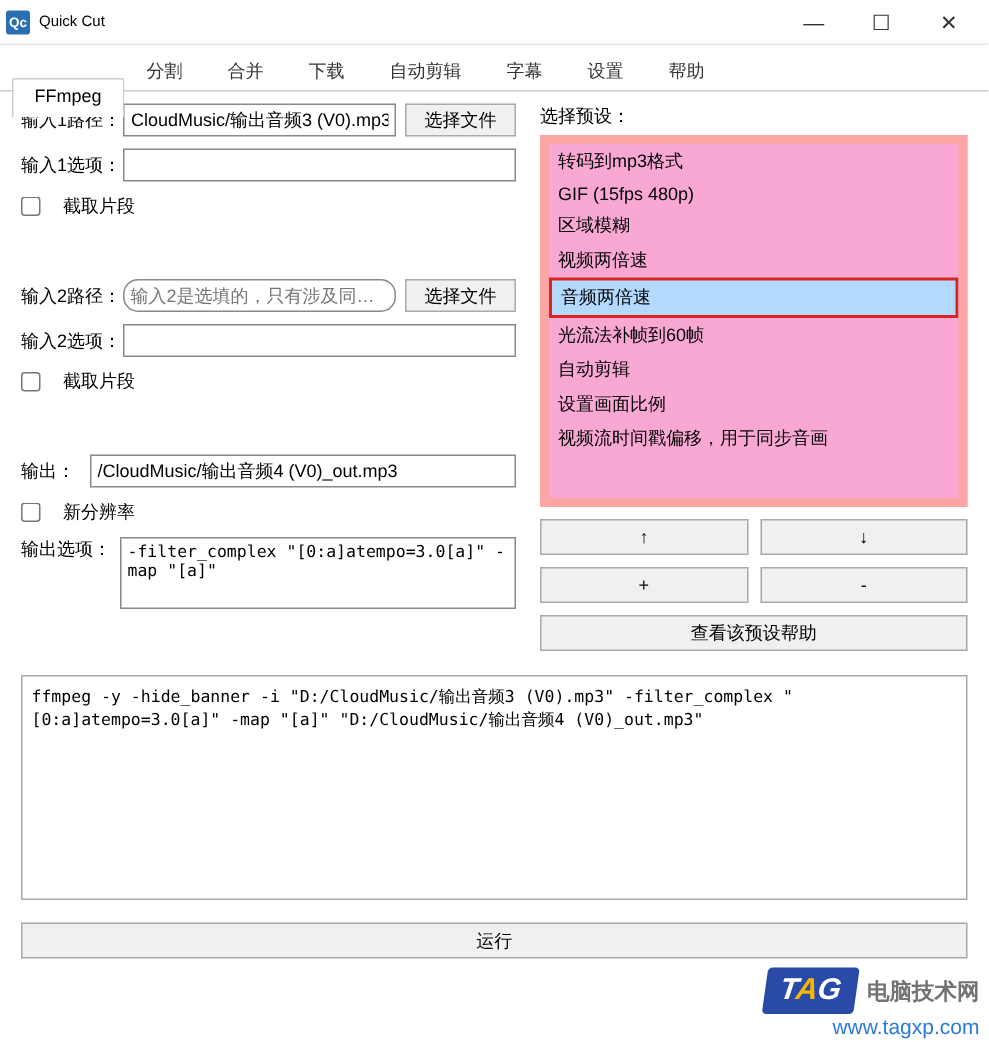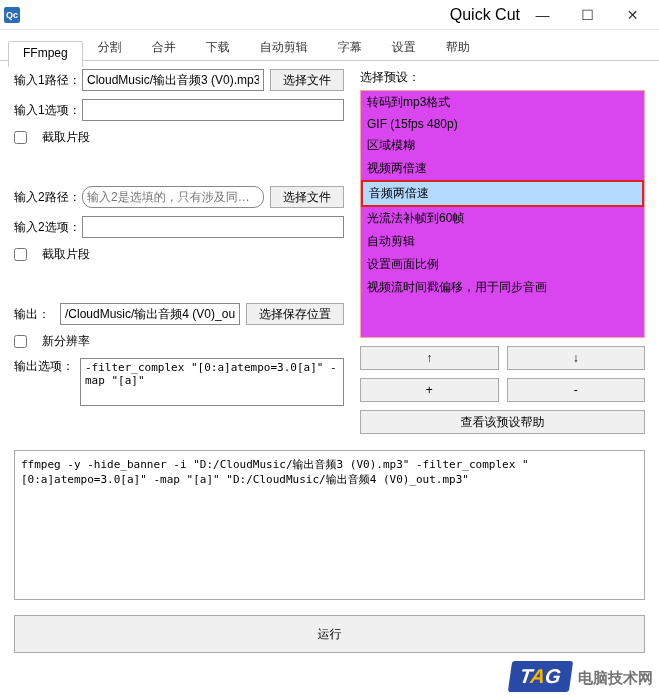--- a/index.html
+++ b/index.html
@@ -1,55 +1,55 @@
 <!DOCTYPE html>
 <html><head>
 <meta charset="utf-8">
 <style>
 * { box-sizing: border-box; margin: 0; padding: 0; font-family: "Microsoft YaHei", "Segoe UI", sans-serif; }
 body { background: #fff; font-size: 12px; width: 659px; height: 698px; overflow: hidden; position: relative; }
 
-.titlebar { height: 30px; display: flex; align-items: center; padding: 0 4px; background: #fff; border-bottom: 1px solid #e5e5e5; text-align: right;}
+.titlebar { height: 30px; display: flex; align-items: center; padding: 0 4px; background: #fff; border-bottom: 1px solid #e5e5e5;}
 .titlebar .app-icon { width: 16px; height: 16px; background: #2a6fb3; border-radius: 2px; display: flex; align-items: center; justify-content: center; color: #fff; font-size: 9px; font-weight: bold; margin-right: 6px;}
-.titlebar .title { flex: 1; font-size: 16px; }
+.titlebar .title { flex: 1; font-size: 10px; }
 .titlebar .winbtn { width: 45px; height: 30px; display: flex; align-items: center; justify-content: center; font-size: 14px; color: #333;}
 
 .tabs { display: flex; border-bottom: 1px solid #ccc; padding: 4px 8px 0 8px; gap:0;}
 .tab { padding: 4px 14px; border: 1px solid transparent; border-bottom: none; font-size: 12px; cursor: pointer; border-radius: 2px 2px 0 0;}
-.tab.active { border-color: #ccc; background: #fff; position: relative; top: 7px;}
+.tab.active { border-color: #ccc; background: #fff; position: relative; top: 18px;}
 .tab:not(.active) { color: #333; }
 
 .body-row { display: flex; padding: 8px 14px 0 14px; gap: 16px; }
 .left-col { width: 330px; }
 .right-col { flex: 1; }
 
 .form-row { display: flex; align-items: center; margin-bottom: 8px; gap: 6px;}
 .form-label { width: 62px; font-size: 12px; white-space: nowrap;}
 .text-input { border: 1px solid #888; padding: 2px 4px; font-size: 12px; height: 22px; flex: 1; background: #fff; font-family: inherit;}
 .text-input.placeholder { color: #999; border-radius: 10px; }
 .btn { border: 1px solid #aaa; background: #f0f0f0; padding: 2px 12px; font-size: 12px; height: 22px; cursor: pointer; white-space: nowrap;}
 .btn.wide { flex: 1; display: flex; align-items: center; justify-content: center;}
 .chk-row { display: flex; align-items: center; margin-bottom: 20px; gap:15px;}
 .chk { width: 13px; height: 13px;}
 .chk-label { font-size: 12px;}
 .textarea { border: 1px solid #888; width: 100%; height: 48px; padding: 2px 4px; font-size: 11px; font-family: Consolas, monospace; resize: none; overflow: auto;}
 
 .preset-label { font-size: 12px; margin-bottom: 4px;}
-.preset-list { border: 1px solid #fca5a5; height: 248px; overflow-y: auto; background: #d946ef; margin-bottom: 8px;}
+.preset-list { border: 6px solid #fca5a5; height: 248px; overflow-y: auto; background: #f9a8d4; margin-bottom: 8px;}
 .preset-item { padding: 3px 6px; font-size: 12px; cursor: pointer; white-space: nowrap; overflow: hidden; text-overflow: ellipsis;}
 .preset-item.selected { background: #b3d9ff; border: 2px solid #d22; }
 
 .btn-row { display: flex; gap: 8px; margin-bottom: 8px;}
 .btn-row .btn { flex: 1; height: 24px; display: flex; align-items: center; justify-content: center;}
 
 .command-area { margin: 8px 14px; }
 .command-text { border: 1px solid #aaa; height: 150px; width: 100%; padding: 6px; font-size: 11px; font-family: Consolas, monospace; resize: none; overflow: auto; background:#fff;}
 
 .run-row { padding: 4px 14px 8px 14px;}
-.run-btn { width: 100%; height: 38px; border: 1px solid #aaa; background: #f0f0f0; cursor: pointer; font-size: 12px;}
+.run-btn { width: 100%; height: 24px; border: 1px solid #aaa; background: #f0f0f0; cursor: pointer; font-size: 12px;}
 
 .watermark { position: absolute; right: 6px; bottom: 6px; text-align: right; }
 .wm-tag { display: inline-block; background: #2a4aa8; color: #fff; padding: 4px 10px; font-weight: bold; font-style: italic; font-size: 20px; border-radius: 3px; transform: skew(-8deg);}
 .wm-tag .t1{color:#fff;} .wm-tag .t2{color:#f6b700;}
 .wm-sub1 { color: #737373; font-size: 15px; font-weight: bold; margin-left:4px;}
 .wm-sub2 { color: #2a7adb; font-size: 14px; font-family: Arial; display:block; text-align:right;}
 
 .sep { height: 20px; }
 </style>
 </head>
@@ -105,21 +105,20 @@
     <div class="chk-row">
       <input type="checkbox" class="chk" style="">
       <span class="chk-label">截取片段</span>
     </div>
 
     <div class="sep"></div>
 
     <div class="form-row">
       <div class="form-label" style="width:40px">输出：</div>
       <input class="text-input" value="/CloudMusic/输出音频4 (V0)_out.mp3" style="">
-      <button class="btn">选择保存位置</button>
     </div>
     <div class="chk-row" style="margin-bottom:8px">
       <input type="checkbox" class="chk" style="">
       <span class="chk-label">新分辨率</span>
     </div>
 
     <div class="form-row" style="align-items:flex-start">
       <div class="form-label">输出选项：</div>
       <textarea class="textarea" style="">-filter_complex "[0:a]atempo=3.0[a]" -map "[a]"</textarea>
     </div>
@@ -159,13 +158,14 @@
 
 <div class="run-row">
   <button class="run-btn">运行</button>
 </div>
 
 <div class="watermark">
   <span class="wm-tag">
     <span class="t1">T</span><span class="t2">A</span><span class="t1">G</span>
   </span>
   <span class="wm-sub1">电脑技术网</span>
+  <span class="wm-sub2">www.tagxp.com</span>
 </div>
 
 </body></html>

